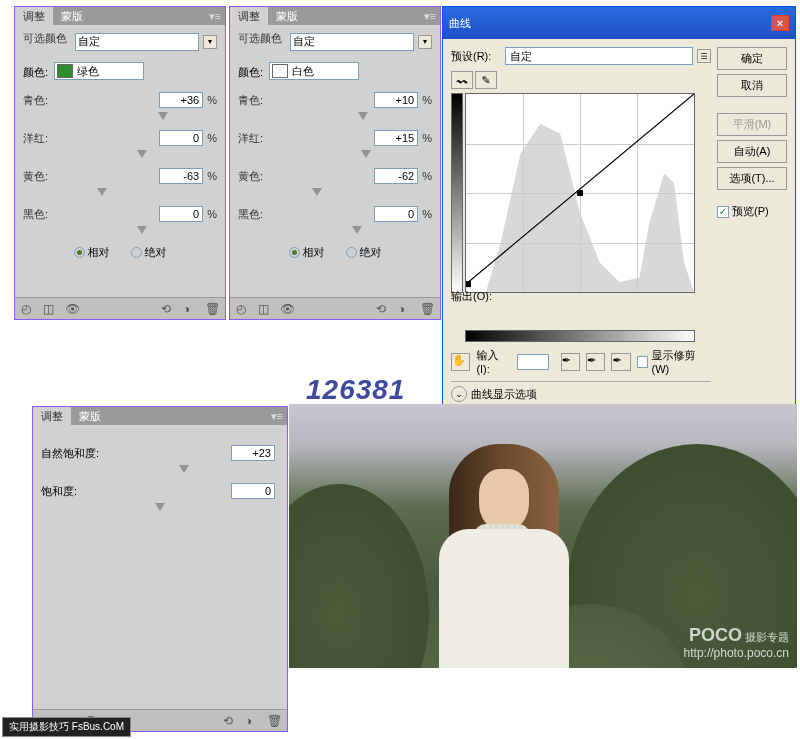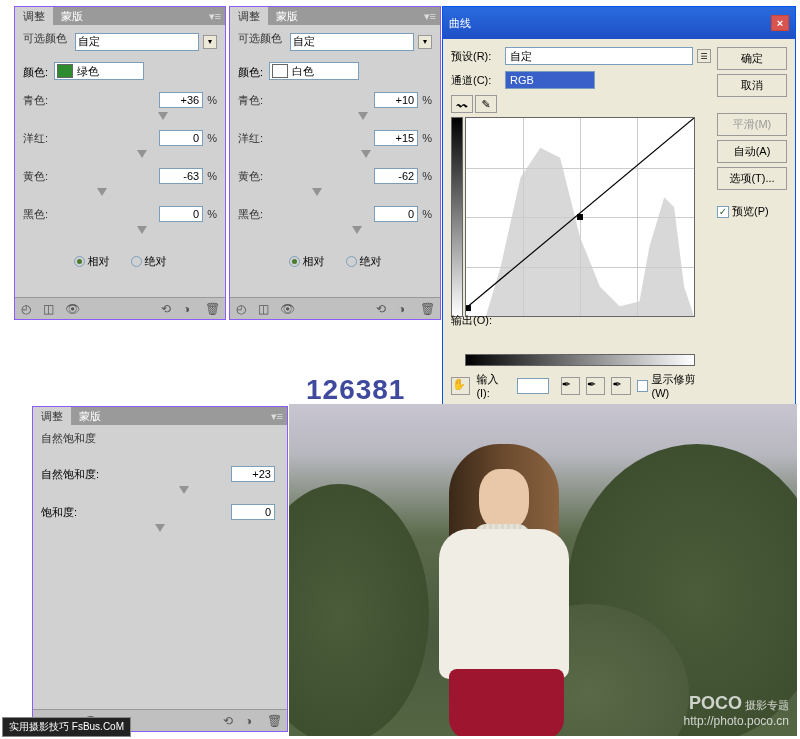--- a/index.html
+++ b/index.html
@@ -14,21 +14,21 @@
 .dropdown{display:flex;align-items:center;margin-bottom:10px}
 .dropdown select,.dselect{flex:1;background:#fff;border:1px solid #7b9ebd;height:18px;padding:0 2px}
 .color-row{display:flex;align-items:flex-end;margin-bottom:12px}
 .color-swatch{width:16px;height:14px;border:1px solid #666;margin-right:4px;display:inline-block}
 .slider-row{display:flex;align-items:center;margin-bottom:4px}
 .slider-label{width:40px;color:#333}
 .slider-val{width:44px;background:#fff;border:1px solid #7b9ebd;text-align:right;padding:1px 3px;margin-left:auto;margin-right:4px}
 .slider-pct{color:#333}
 .slider-track{height:8px;margin:0 0 10px 40px;position:relative}
 .slider-handle{position:absolute;width:0;height:0;border-left:5px solid transparent;border-right:5px solid transparent;border-top:8px solid #939393;top:0}
-.radio-row{display:flex;gap:21px;justify-content:center;margin-top:20px}
+.radio-row{display:flex;gap:21px;justify-content:center;margin-top:11px}
 .radio-row label{display:flex;align-items:center;gap:3px}
 .radio-dot{width:11px;height:11px;border:1px solid #7b9ebd;border-radius:50%;display:inline-flex;align-items:center;justify-content:center}
 .radio-dot.sel::after{content:"";width:5px;height:5px;background:#4a7b2b;border-radius:50%}
 .panel-footer{background:#c0c0c0;border-top:1px solid #999;height:22px;display:flex;align-items:center;gap:8px;padding:0 6px}
 .ficon{width:14px;height:14px;color:#555;font-size:12px}
 .curves{position:absolute;left:442px;top:6px;width:354px;background:#ece9d8;border:1px solid #0055ea}
 .curves-title{background:linear-gradient(#2a6bdf,#1e4fc5);color:#fff;height:22px;display:flex;align-items:center;padding:16px 6px;justify-content:space-between}
 .close-x{width:18px;height:16px;background:#d9534f;color:#fff;display:flex;align-items:center;justify-content:center;border:1px solid #c43;font-weight:bold}
 .curves-body{padding:8px;display:flex;gap:6px}
 .curves-left{flex:1}
@@ -51,22 +51,22 @@
 .io-input{width:32px;background:#fff;border:1px solid #7b9ebd;padding:1px 2px}
 .eyedrop-row{display:flex;align-items:center;gap:6px;margin-top:6px}
 .eye-btn{width:20px;height:18px;border:1px solid #999;background:#ece9d8}
 .expand-row{display:flex;align-items:center;gap:4px;margin-top:6px;border-top:1px solid #aaa;padding-top:4px}
 .chev{width:16px;height:16px;border:1px solid #999;border-radius:50%;display:flex;align-items:center;justify-content:center;font-size:9px}
 .curves-right{width:70px;display:flex;flex-direction:column;gap:4px}
 .wbtn{background:#ece9d8;border:1px solid #999;padding:3px 0;text-align:center;cursor:pointer}
 .wbtn.dis{color:#999}
 .cb-row{display:flex;align-items:center;gap:3px}
 .cb{width:12px;height:12px;border:1px solid #7b9ebd;background:#fff;display:flex;align-items:center;justify-content:center;color:#2a6b2a;font-size:10px}
-.stamp{position:absolute;left:306px;top:374px;font-family:Arial;font-weight:bold;font-size:28px;color:#3f4a9e;letter-spacing:1px}
-.photo{position:absolute;left:289px;top:404px;width:508px;height:332px;background:linear-gradient(180deg,#c8c5d0 0%,#b8b8c0 15%,#5a6a4a 40%,#4a5a3e 70%,#556644 100%);overflow:hidden}
+.stamp{position:absolute;left:306px;top:374px;font-family:Arial;font-style:italic;font-weight:bold;font-size:28px;color:#3f4a9e;letter-spacing:1px}
+.photo{position:absolute;left:289px;top:404px;width:508px;height:264px;background:linear-gradient(180deg,#c8c5d0 0%,#b8b8c0 15%,#5a6a4a 40%,#4a5a3e 70%,#556644 100%);overflow:hidden}
 .watermark{position:absolute;right:8px;bottom:8px;color:rgba(255,255,255,0.75);text-align:right;font-family:Arial}
 .watermark .big{font-size:18px;font-weight:bold}
 .watermark .small{font-size:12px}
 .badge{position:absolute;left:2px;bottom:2px;background:#222;color:#fff;padding:2px 6px;border:1px solid #888;font-size:10px}
 .figure{position:absolute;left:100px;top:30px;width:180px;height:300px}
 .hair{position:absolute;left:60px;top:10px;width:110px;height:230px;background:linear-gradient(90deg,#3a2818,#6b4a2e,#8a6340);border-radius:50px 50px 30px 30px}
 .face{position:absolute;left:90px;top:35px;width:50px;height:62px;background:#e8c8a8;border-radius:40% 40% 45% 45%}
 .sweater{position:absolute;left:50px;top:95px;width:130px;height:150px;background:#f0ede5;border-radius:30px 30px 10px 10px}
 .neck-rib{position:absolute;left:85px;top:90px;width:56px;height:30px;background:repeating-linear-gradient(90deg,#e5e2d8 0 3px,#dad7cd 3px 6px);border-radius:12px 12px 0 0}
 .skirt{position:absolute;left:60px;top:235px;width:115px;height:70px;background:#9e1530;border-radius:8px 8px 20px 20px}
@@ -225,24 +225,20 @@
   <div class="curves-title">
     <span>曲线</span>
     <div class="close-x">×</div>
   </div>
   <div class="curves-body">
     <div class="curves-left">
       <div class="crow">
           <span class="crow-label">预设(R):</span>
           <div class="cdrop">自定</div>
           <div class="triangle-btn">☰</div>
-        </div>
-      <div class="crow">
-          <span class="crow-label">通道(C):</span>
-          <div class="cdrop blue" style="flex:0 0 90px">RGB</div>
         </div>
       <div class="chan-btns">
           <div class="chan-btn">〰</div>
           <div class="chan-btn">✎</div>
         </div>
       <div class="curve-area">
         <div class="vgrad"></div>
         <div class="curve-box">
           <svg class="histo" viewBox="0 0 230 200" preserveAspectRatio="none">
             <polygon points="0,200 20,200 35,150 55,60 75,30 95,40 115,120 135,170 155,190 175,185 185,130 200,80 210,90 220,170 230,200" fill="#d8d8d8"></polygon>
@@ -300,21 +296,20 @@
 
 <div class="stamp">126381</div>
 
 <div class="panel" style="left:32px;top:406px;width:256px;height:326px">
   <div class="panel-tabs">
       <div class="tab active">调整</div>
       <div class="tab">蒙版</div>
       <span class="panel-menu">▾≡</span>
     </div>
   <div class="panel-body">
-    <div class="panel-title">自然饱和度</div>
     <div style="height:14px"></div>
     <div class="slider-row">
         <span style="width:70px">自然饱和度:</span>
         <input class="slider-val" value="+23" style="">
       </div>
     <div class="slider-track" style="margin-left:0">
         <div class="slider-handle" style="left:58%"></div>
       </div>
     <div class="slider-row">
         <span style="width:70px">饱和度:</span>

